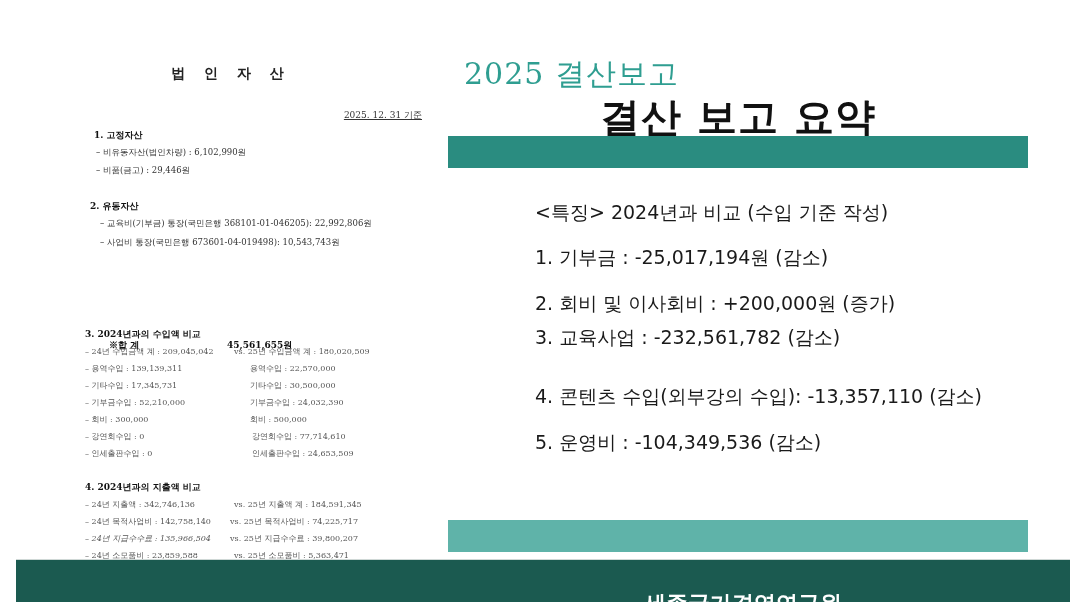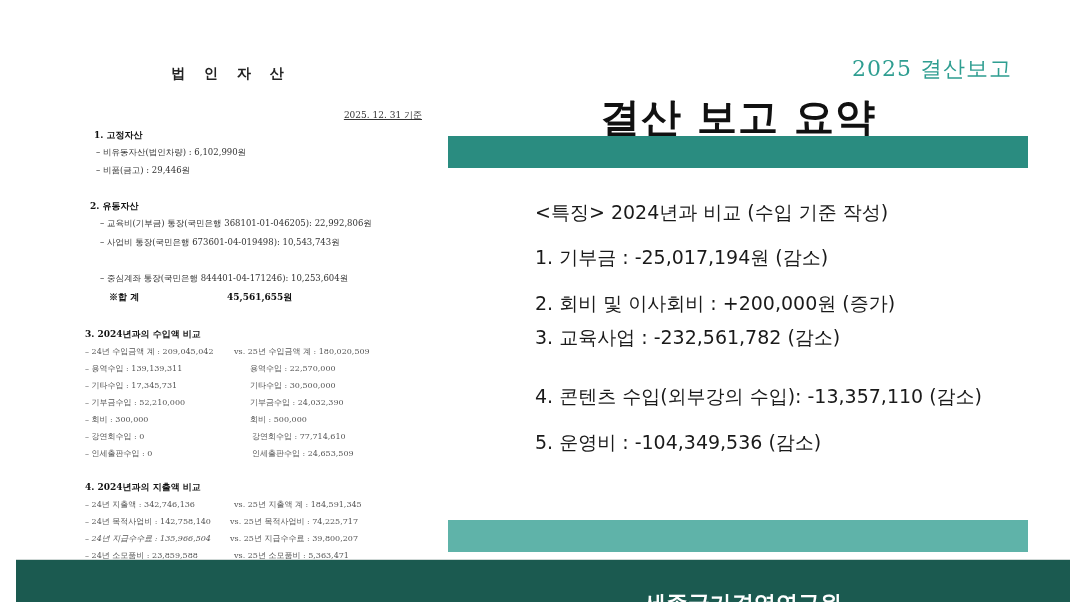--- a/index.html
+++ b/index.html
@@ -6,24 +6,24 @@
   html, body { width: 1070px; height: 602px; background: #ffffff; overflow: hidden; }
   body { position: relative; font-family: "DejaVu Sans", "Liberation Sans", sans-serif; color: #111; }
 
   
   .doc { position: absolute; left: 0; top: 0; width: 430px; height: 540px; font-family: "DejaVu Serif", "Liberation Serif", serif; color: #222; }
   .doc-title { position: absolute; left: 0; width: 430px; top: 33px; text-align: center; font-size: 14px; font-weight: bold; letter-spacing: 7px; }
   .doc-date { position: absolute; right: 8px; top: 77px; font-size: 9px; text-decoration: underline; color: #333; }
   .sec-head { position: absolute; font-size: 9px; font-weight: bold; color: #111; }
   .line { position: absolute; font-size: 8.5px; white-space: nowrap; color: #333; }
   .line.gray { color: #555; font-size: 8px; }
-  .total { position: absolute; font-size: 9px; font-weight: bold; color: #111; white-space: nowrap; }
+  .total { position: absolute; font-size: 9px; font-weight: bold; color: #111; white-space: nowrap; margin-top: 48px; }
 
   
-  .subtitle { position: absolute; left: 432px; width: 580px; top: 22px; text-align: right; font-size: 22px; color: #2f9e91; font-family: "DejaVu Serif", "Liberation Serif", serif; letter-spacing: 1px; }
+  .subtitle { position: absolute; left: 432px; width: 580px; top: 22px; text-align: left; font-size: 30px; color: #2f9e91; font-family: "DejaVu Serif", "Liberation Serif", serif; letter-spacing: 1px; }
   .title { position: absolute; left: 432px; width: 580px; top: 58px; text-align: center; font-size: 40px; font-weight: bold; color: #111; letter-spacing: 1px; }
   .rule { position: absolute; left: 432px; width: 580px; height: 3px; background: #2a8c80; }
   .rule.top { top: 120px; }
   .rule.bottom { top: 504px; height: 2px; background: #5fb3a9; }
   .item { position: absolute; left: 503px; font-size: 19px; color: #1a1a1a; white-space: nowrap; }
 
   
   .footer { position: absolute; left: 0; top: 543px; width: 1070px; height: 59px; background: #1b5a50; border-top: 1px solid #cfd8d6; }
   .footer-text { position: absolute; left: 612px; top: 13px; font-size: 22px; color: #ffffff; font-weight: bold; letter-spacing: 0px; }
 </style>
@@ -34,21 +34,20 @@
   <div class="doc-title">법 인 자 산</div>
   <div class="doc-date">2025. 12. 31 기준</div>
 
   <div class="sec-head" style="left:62px; top:97px;">1. 고정자산</div>
   <div class="line" style="left:64px; top:115px;">– 비유동자산(법인차량) : 6,102,990원</div>
   <div class="line" style="left:64px; top:133px;">– 비품(금고) : 29,446원</div>
 
   <div class="sec-head" style="left:58px; top:168px;">2. 유동자산</div>
   <div class="line" style="left:68px; top:186px;">– 교육비(기부금) 통장(국민은행 368101-01-046205): 22,992,806원</div>
   <div class="line" style="left:68px; top:205px;">– 사업비 통장(국민은행 673601-04-019498): 10,543,743원</div>
-  <div class="line" style="left:68px; top:241px;">– 중심계좌 통장(국민은행 844401-04-171246): 10,253,604원</div>
   <div class="total" style="left:77px; top:259px;">※합   계</div>
   <div class="total" style="left:195px; top:259px;">45,561,655원</div>
 
   <div class="sec-head" style="left:53px; top:296px;">3. 2024년과의 수입액 비교</div>
   <div class="line gray" style="left:53px; top:314px;">– 24년 수입금액 계 : 209,045,042</div>
   <div class="line gray" style="left:202px; top:314px;">vs. 25년 수입금액 계 : 180,020,509</div>
   <div class="line gray" style="left:53px; top:331px;">– 용역수입 : 139,139,311</div>
   <div class="line gray" style="left:218px; top:331px;">용역수입 : 22,570,000</div>
   <div class="line gray" style="left:53px; top:348px;">– 기타수입 : 17,345,731</div>
   <div class="line gray" style="left:218px; top:348px;">기타수입 : 30,500,000</div>

